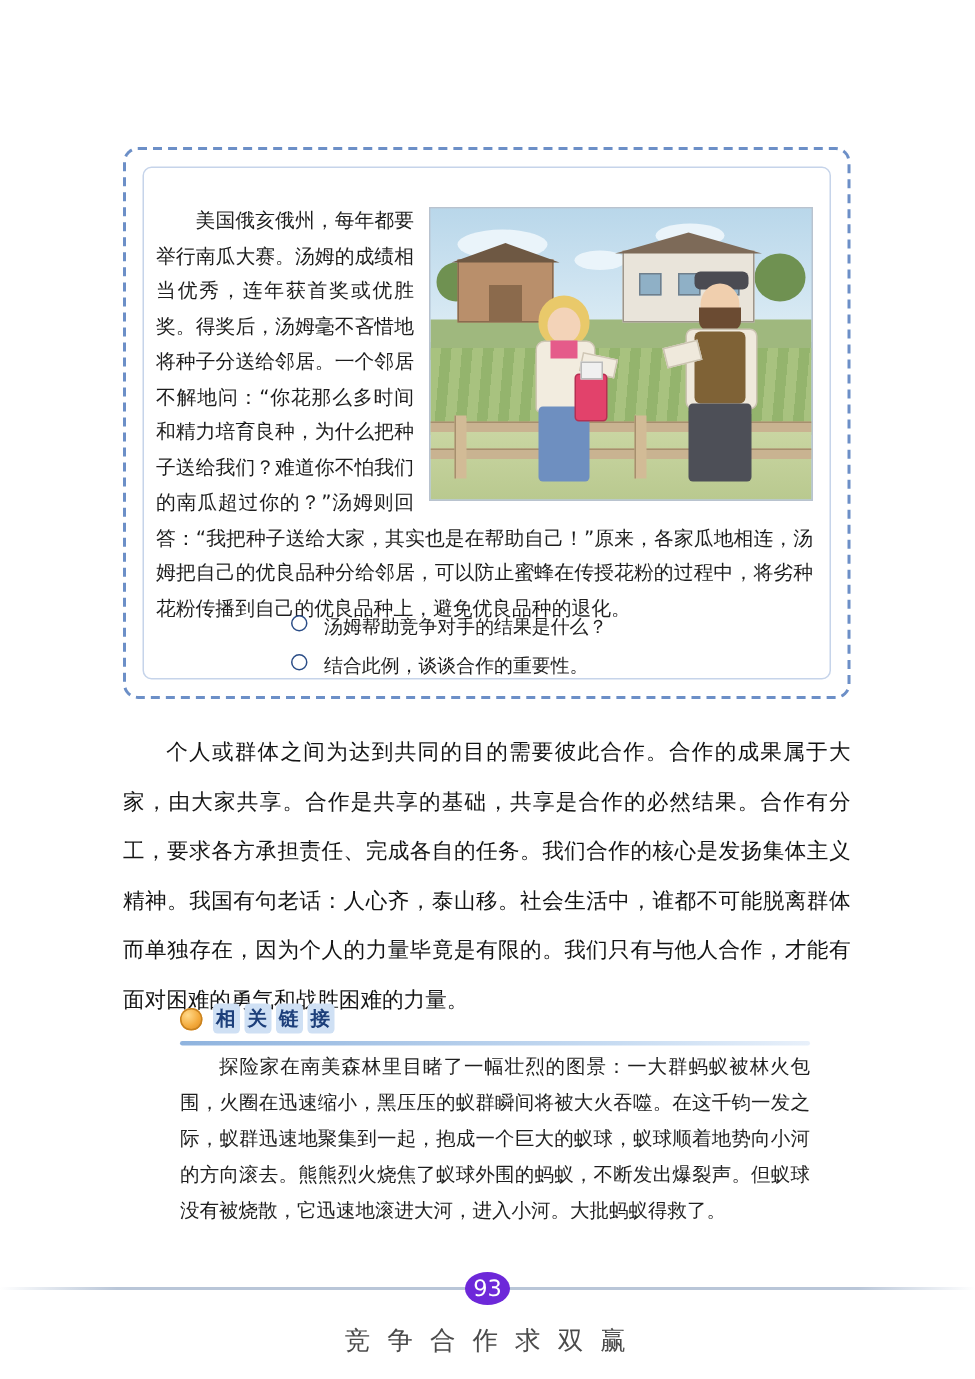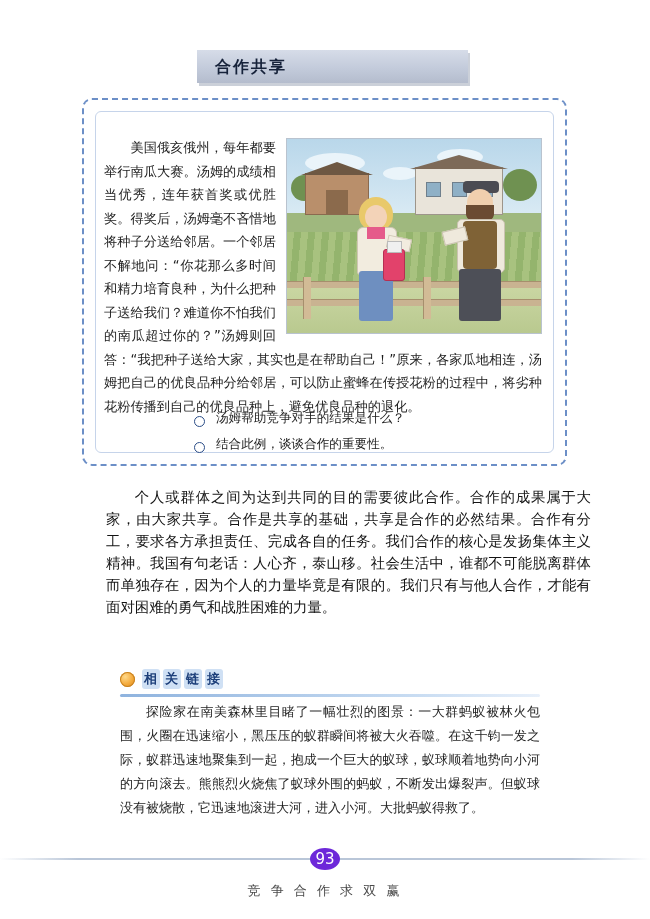--- a/index.html
+++ b/index.html
@@ -182,43 +182,42 @@
 
   
   .questions {
     position: absolute;
     left: 110px;
     top: 310px;
     width: 360px;
   }
   .q-item {
     display: flex;
-    align-items: flex-end;
+    align-items: flex-start;
     margin-bottom: 9px;
     font-size: 12.6px;
     color: #1d1d1d;
     font-family: Liberation Mono, monospace;
   }
   .q-bullet {
     width: 9px; height: 9px; border: 1.4px solid #2b4d87; border-radius: 50%;
     margin-right: 11px; flex: none; background: #fff;
   }
 
   
   .body-text {
     position: absolute;
     left: 82px;
     top: 486px;
     width: 485px;
     font-size: 14.4px;
-    line-height: 22px;
+    line-height: 33px;
     color: #141414;
     text-align: justify;
     text-justify: inter-ideograph;
-    margin-left: 24px;
   }
   .body-text .indent { text-indent: 2em; display: block; }
 
   
   .link-block {
     position: absolute;
     left: 120px;
     top: 668px;
     width: 420px;
   }
@@ -287,33 +286,30 @@
     display: flex;
     align-items: center;
     justify-content: center;
   }
   .footer-caption {
     position: absolute;
     left: 0;
     top: 882px;
     width: 650px;
     text-align: center;
-    font-size: 13px;
+    font-size: 17px;
     letter-spacing: 3px;
     color: #4b4b4b;
   }
 </style>
 </head>
 <body>
 
 <div class="page">
 
-  <div class="section-banner">
-    <div class="title">合作共享</div>
-  </div>
 
   <div class="case-box">
     <div class="case-inner"></div>
 
     <div class="case-text">
 
       <div class="illustration">
         <div class="ill-sky"></div>
         <div class="ill-cloud ill-c1"></div>
         <div class="ill-cloud ill-c2"></div>

